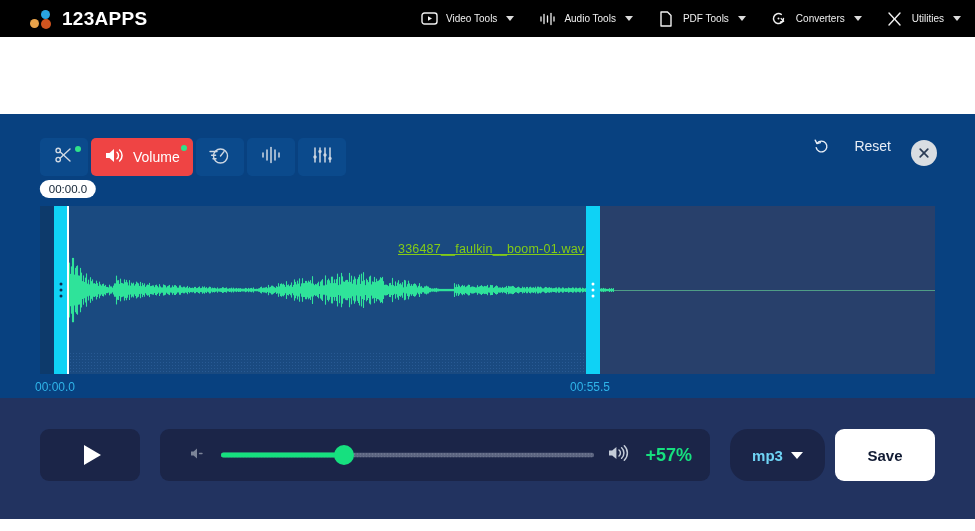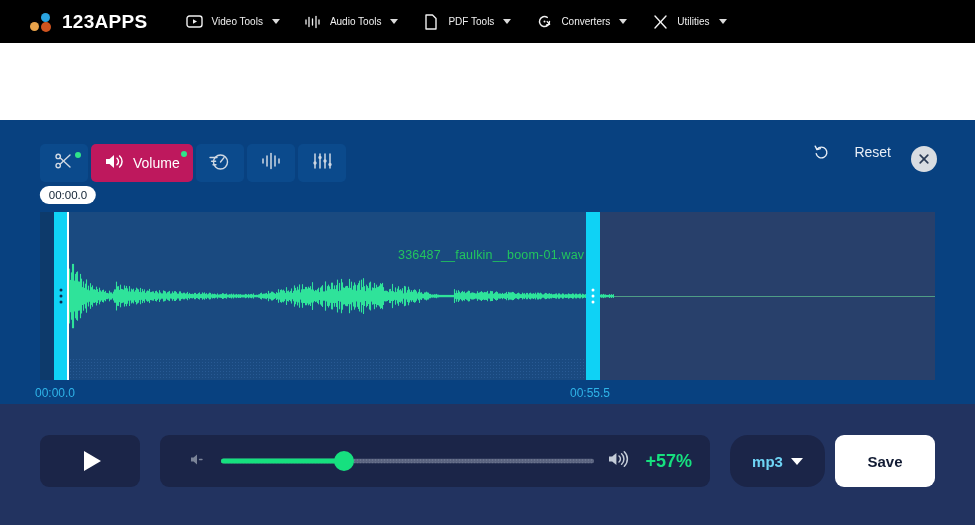--- a/index.html
+++ b/index.html
@@ -5,26 +5,27 @@
   * { box-sizing: border-box; margin: 0; padding: 0; }
   html, body {
     width: 975px; height: 531px;
     background: #ffffff;
     font-family: "Liberation Sans", sans-serif;
     overflow: hidden;
   }
 
   
   .site-header {
-    height: 43px;
+    height: 37px;
     background: #000000;
     display: flex;
     align-items: center;
     padding: 0 14px 0 28px;
     position: relative;
+    justify-content: space-between;
   }
   .brand { display: flex; align-items: center; gap: 8px; margin-right: 38px; }
   .brand-dots { position: relative; width: 26px; height: 24px; }
   .brand-dots i { position: absolute; display: block; border-radius: 50%; }
   .bd1 { width: 9px; height: 9px; background: #2aa3e0; left: 13px; top: 3px; }
   .bd2 { width: 9px; height: 9px; background: #e8a24a; left: 2px; top: 12px; }
   .bd3 { width: 10px; height: 10px; background: #d0541f; left: 13px; top: 12px; }
   .brand-name {
     color: #ffffff;
     font-size: 19px;
@@ -78,21 +79,21 @@
     position: relative;
     height: 38px;
     min-width: 48px;
     border-radius: 5px;
     background: #0b4a8c;
     display: flex; align-items: center; justify-content: center;
     gap: 8px;
     padding: 0 13px;
     cursor: pointer;
   }
-  .tool.active { background: #be185d; }
+  .tool.active { background: #ef4444; }
   .tool-label { color: #ffffff; font-size: 14px; }
   .tool .dot {
     position: absolute;
     width: 6px; height: 6px; border-radius: 50%;
     background: #2fe38a;
     top: 8px; right: 7px;
   }
   .tool.active .dot { top: 7px; right: 6px; }
 
   .reset-btn {
@@ -137,23 +138,24 @@
   }
   .sel-region .dither {
     position: absolute; left: 0; right: 0; bottom: 0; height: 22px;
     background-image: radial-gradient(#2a5d97 0.8px, transparent 0.9px);
     background-size: 3px 3px;
     opacity: .85;
   }
   .file-name {
     position: absolute;
     left: 358px; top: 36px;
-    color: #22c55e;
+    color: #84cc16;
     font-size: 12.5px;
     letter-spacing: .2px;
+    text-decoration: underline;
   }
   .centerline {
     position: absolute;
     left: 14px; right: 0; top: 50%;
     height: 1px;
     background: #4f9d86;
   }
   .handle {
     position: absolute;
     top: 0; bottom: 0;

